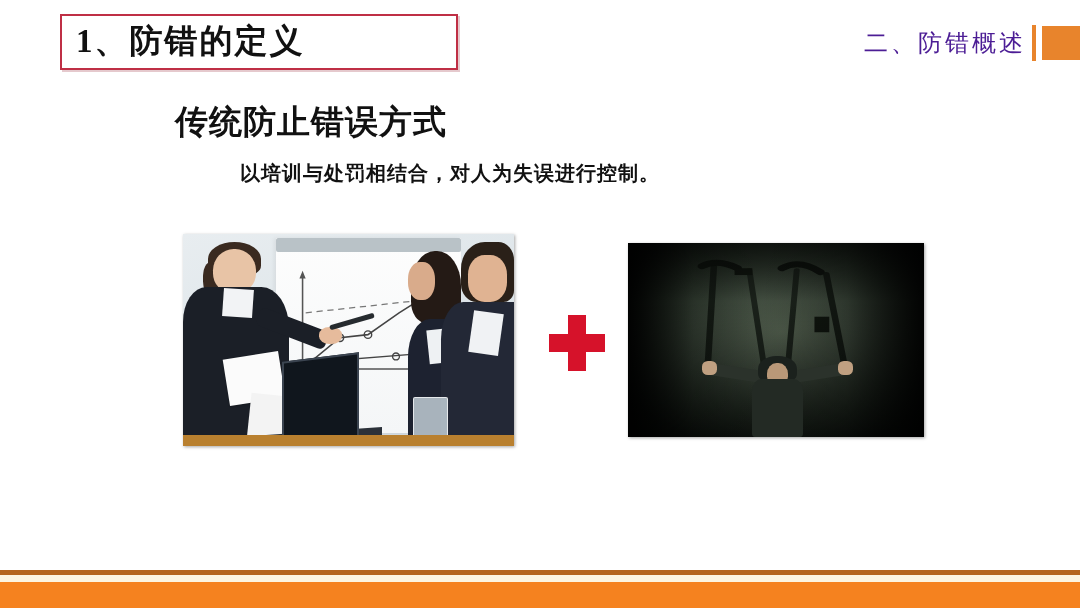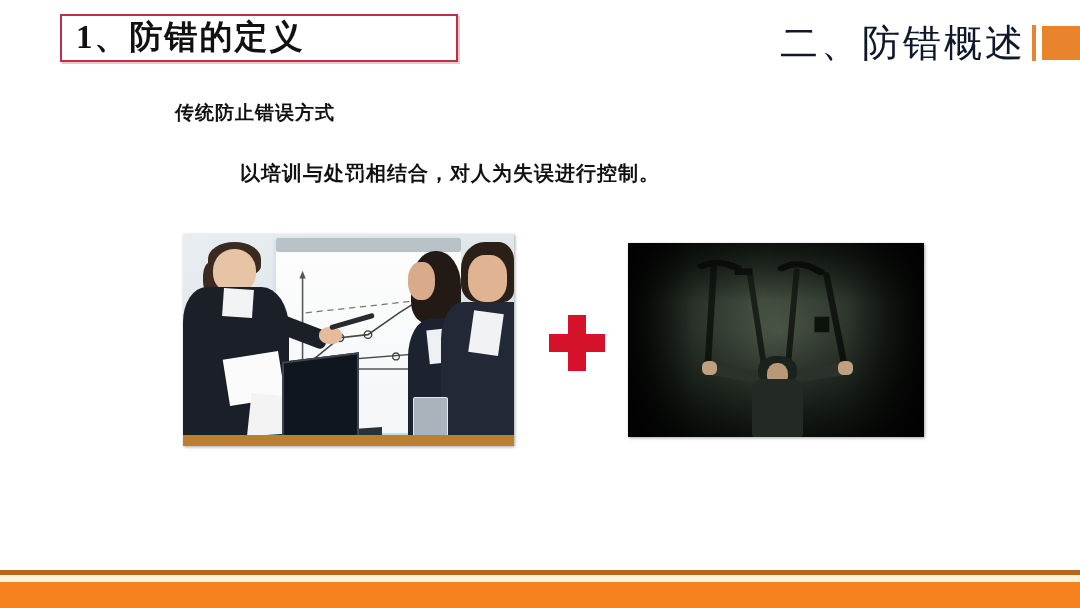--- a/index.html
+++ b/index.html
@@ -15,21 +15,21 @@
     overflow: hidden;
     font-family: "Liberation Serif", "DejaVu Serif", serif;
   }
 
   
   .title-box {
     position: absolute;
     left: 60px;
     top: 14px;
     width: 398px;
-    height: 48px;
+    height: 56px;
     border: 2px solid #bf2f45;
     background: #ffffff;
     box-shadow: 2px 2px 0 rgba(150,40,55,0.25);
     box-sizing: border-box;
   }
   .title-text {
     position: absolute;
     left: 14px;
     top: 50%;
     transform: translateY(-52%);
@@ -44,22 +44,22 @@
   
   .header-right {
     position: absolute;
     right: 0px;
     top: 20px;
     height: 46px;
     display: flex;
     align-items: center;
   }
   .header-label {
-    font-size: 38px;
-    color: #0f172a;
+    font-size: 24px;
+    color: #4c1d95;
     letter-spacing: 3px;
     font-family: "Liberation Serif", "DejaVu Serif", serif;
     white-space: nowrap;
     padding-right: 6px;
   }
   .header-divider {
     width: 4px;
     height: 36px;
     background: #e8842c;
     margin-right: 6px;
@@ -68,21 +68,21 @@
     width: 38px;
     height: 34px;
     background: #e8842c;
   }
 
   
   .body-line-1 {
     position: absolute;
     left: 175px;
     top: 100px;
-    font-size: 19px;
+    font-size: 33px;
     color: #111111;
     letter-spacing: 1px;
     font-family: "Liberation Serif", "DejaVu Serif", serif;
     font-weight: 700;
     white-space: nowrap;
   }
   .body-line-2 {
     position: absolute;
     left: 240px;
     top: 160px;

